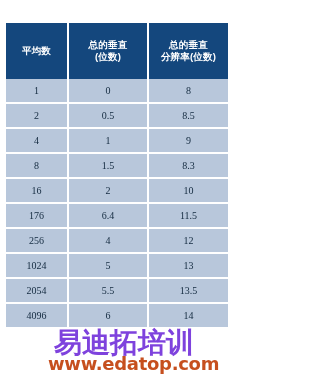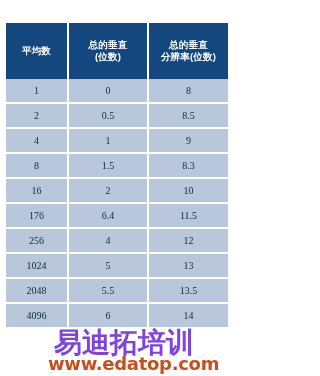--- a/index.html
+++ b/index.html
@@ -171,21 +171,21 @@
           <td class="first">256</td>
           <td>4</td>
           <td class="last">12</td>
         </tr>
         <tr>
           <td class="first">1024</td>
           <td>5</td>
           <td class="last">13</td>
         </tr>
         <tr>
-          <td class="first">2048</td>
+          <td class="first">2054</td>
           <td>5.5</td>
           <td class="last">13.5</td>
         </tr>
         <tr>
           <td class="first">4096</td>
           <td>6</td>
           <td class="last">14</td>
         </tr>
       </tbody>
   </table>

